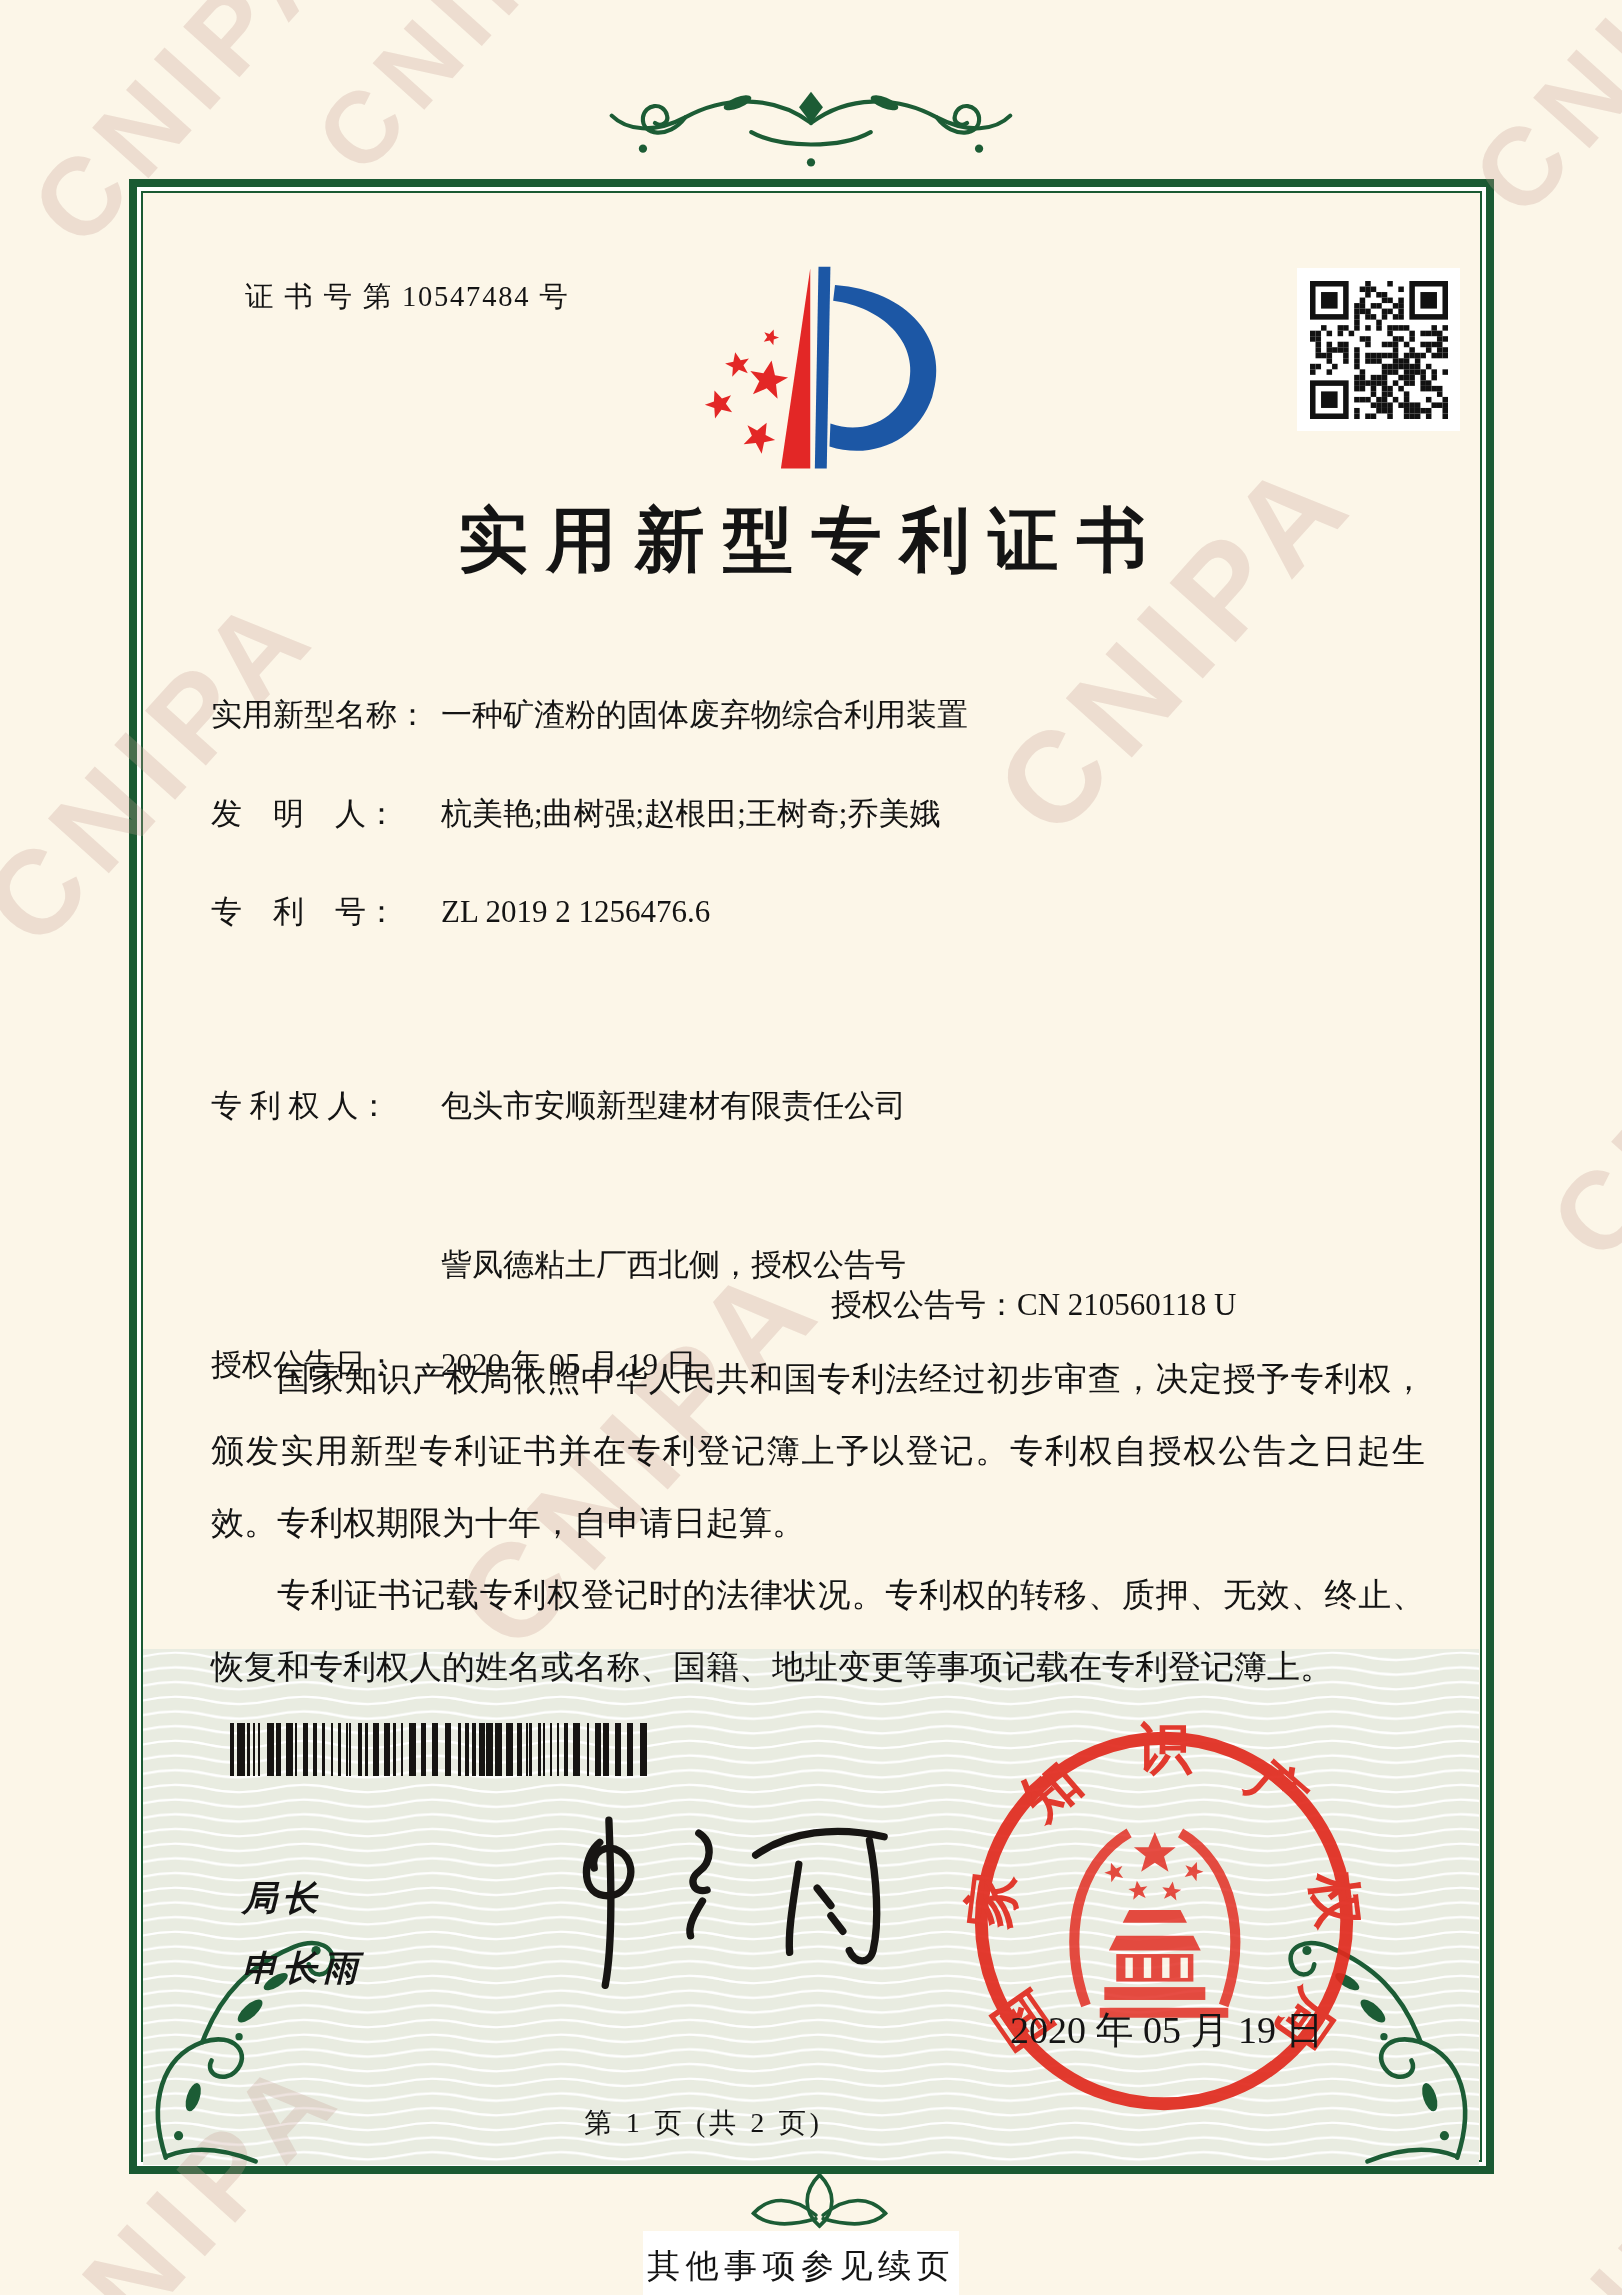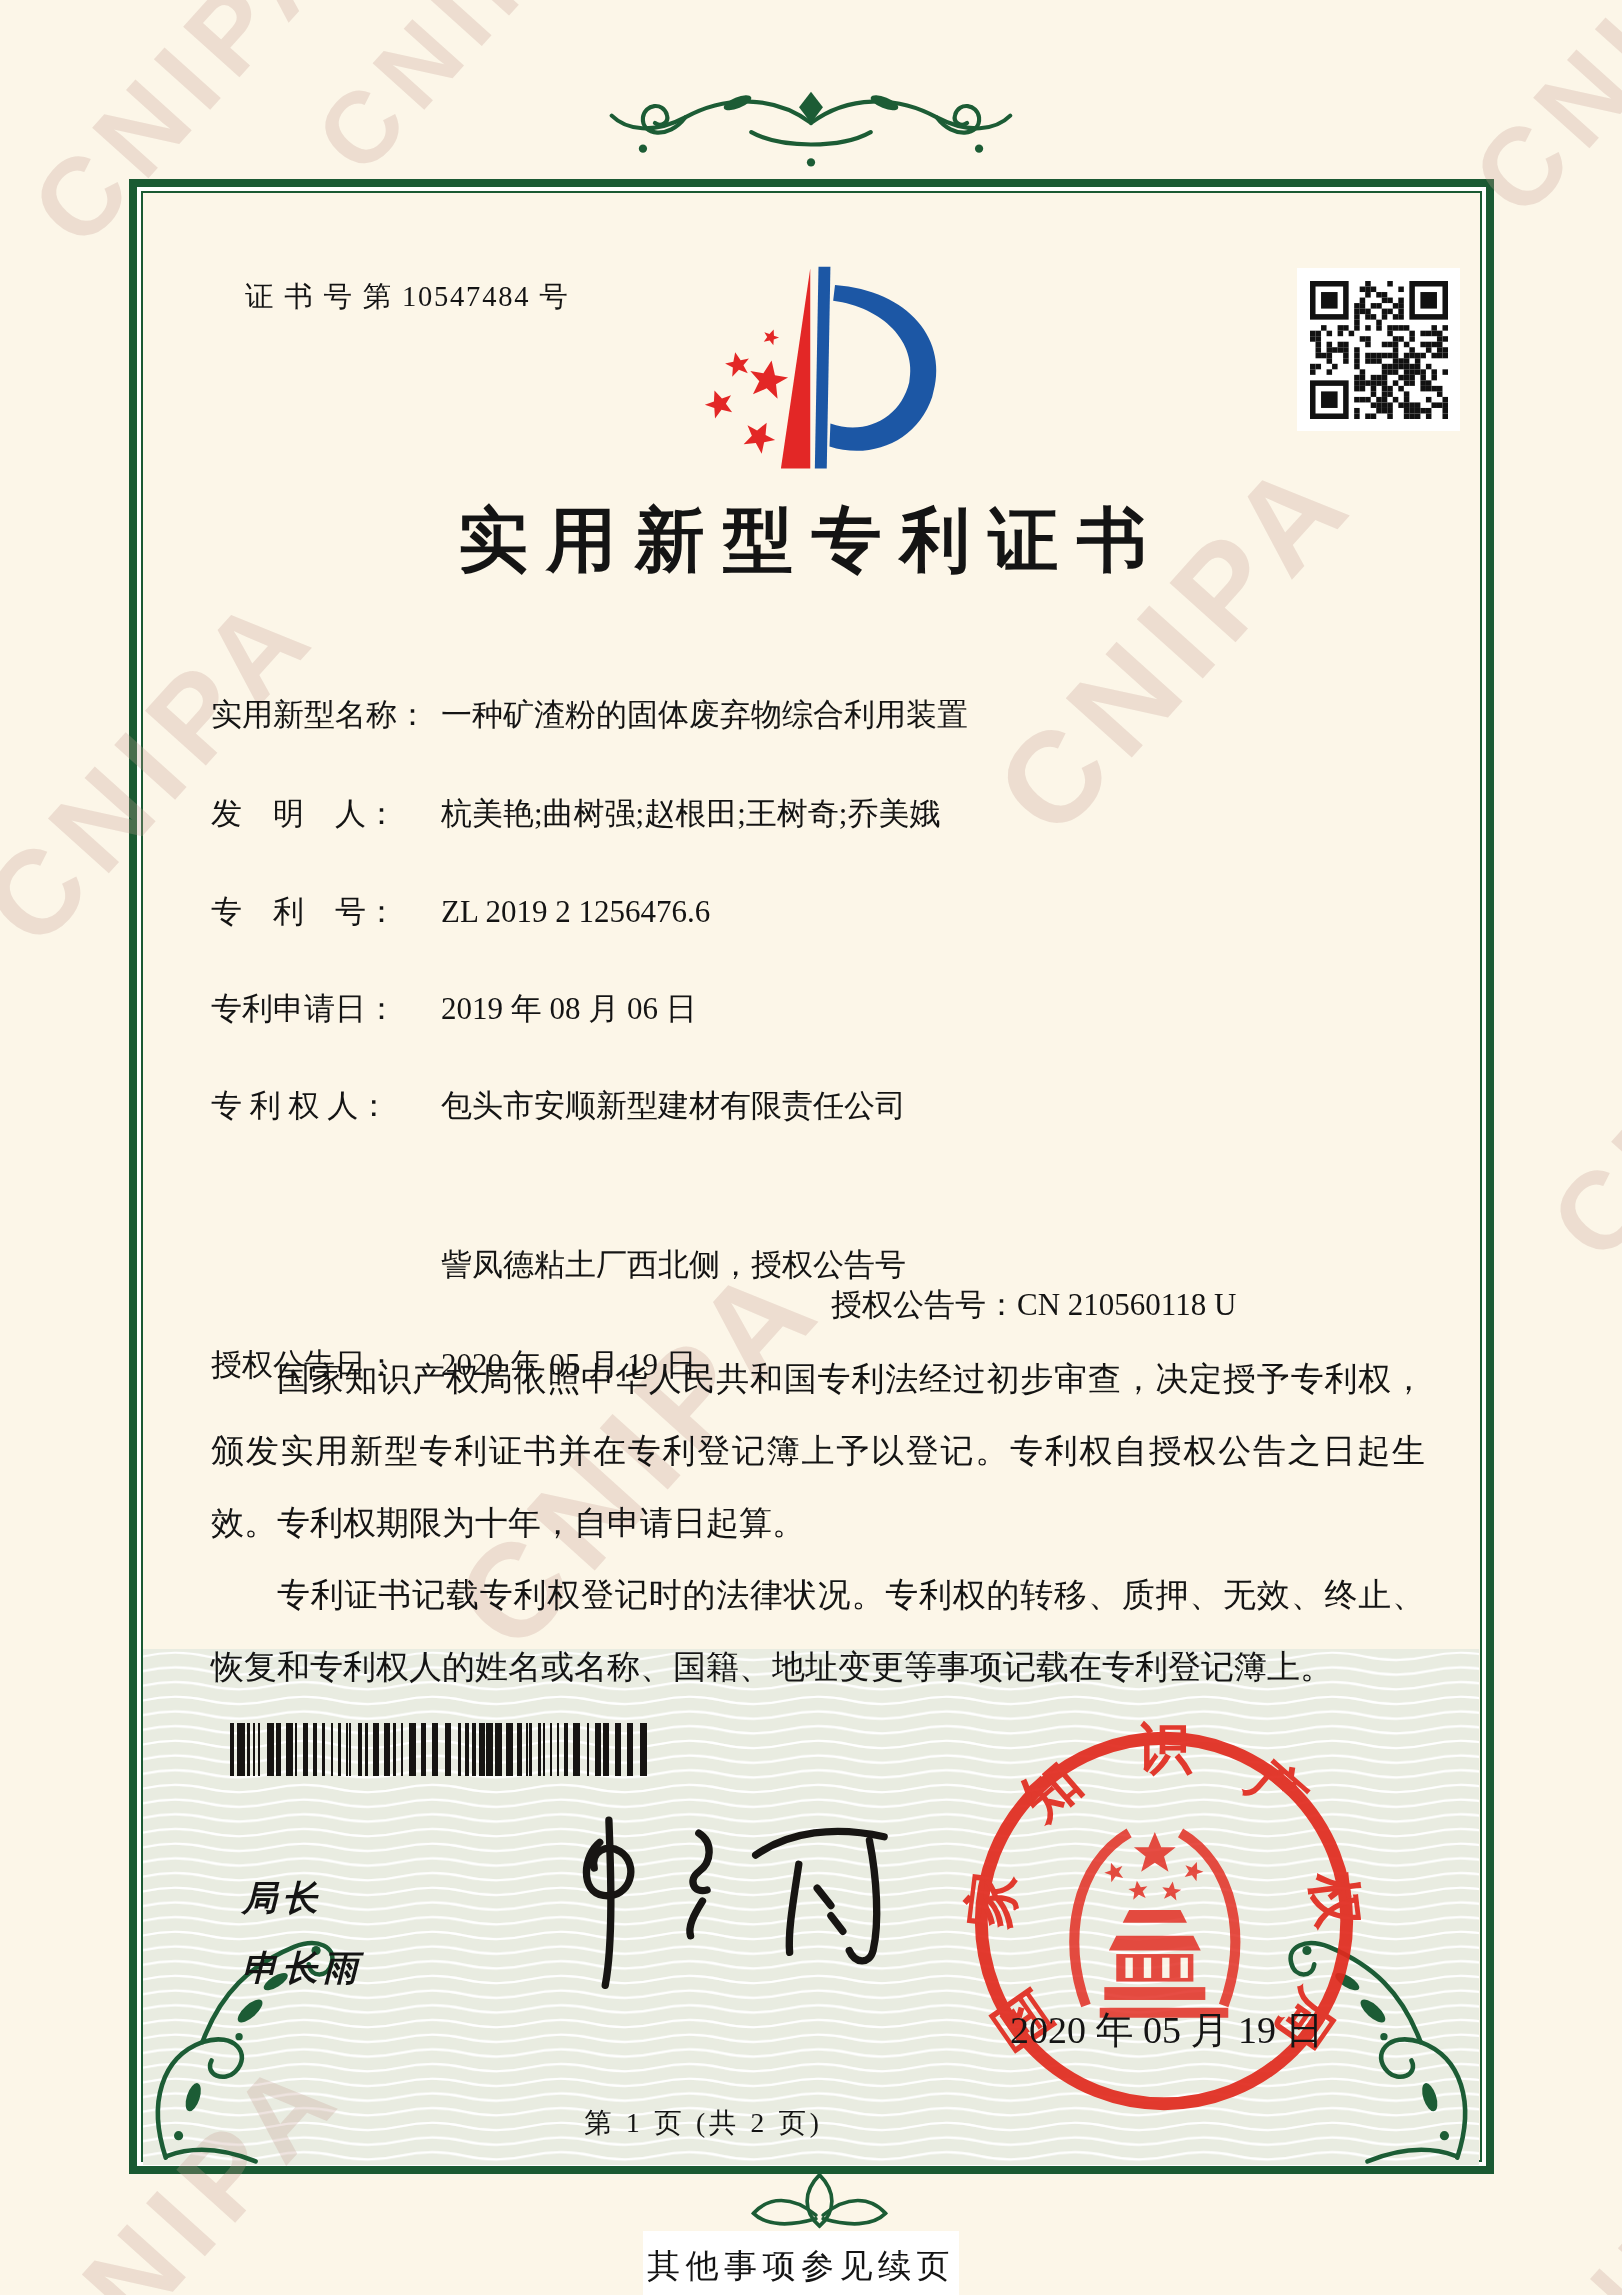--- a/index.html
+++ b/index.html
@@ -357,23 +357,20 @@
     <span class="flabel">实用新型名称：</span><span>一种矿渣粉的固体废弃物综合利用装置</span>
   </div>
 
   <div class="ct title">实用新型专利证书</div>
   <div class="ct field" style="top:793px">
     <span class="flabel">发　明　人：</span><span>杭美艳;曲树强;赵根田;王树奇;乔美娥</span>
   </div>
   <div class="ct field" style="top:891px">
     <span class="flabel">专　利　号：</span><span>ZL 2019 2 1256476.6</span>
   </div>
-  <div class="ct field" style="top:988px">
-    <span class="flabel">专利申请日：</span><span>2019 年 08 月 06 日</span>
-  </div>
   <div class="ct field" style="top:1085px">
     <span class="flabel">专 利 权 人：</span><span>包头市安顺新型建材有限责任公司</span>
   </div>
   <div class="ct addr2" style="top:1244px">訾凤德粘土厂西北侧，授权公告号</div>
   <div class="ct field" style="top:1344px">
     <span class="flabel">授权公告日：</span><span>2020 年 05 月 19 日</span>
   </div>
   <div class="ct field" style="left:831px;top:1284px">
     <span>授权公告号：</span><span>CN 210560118 U</span>
   </div>

